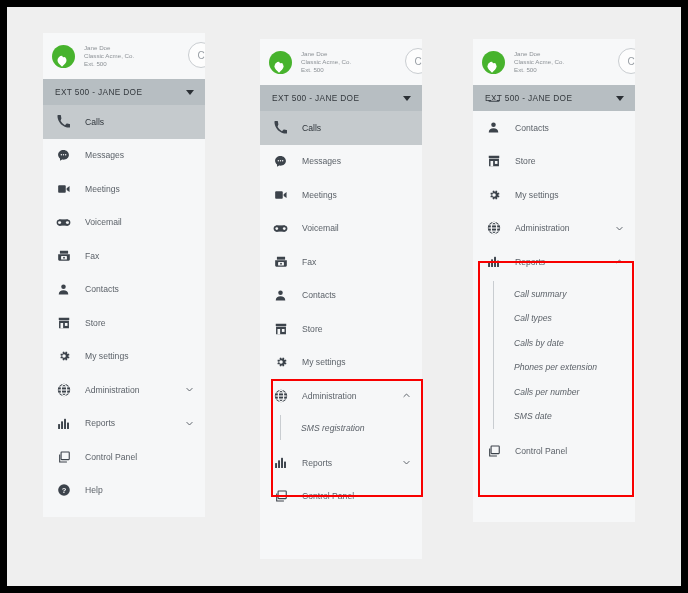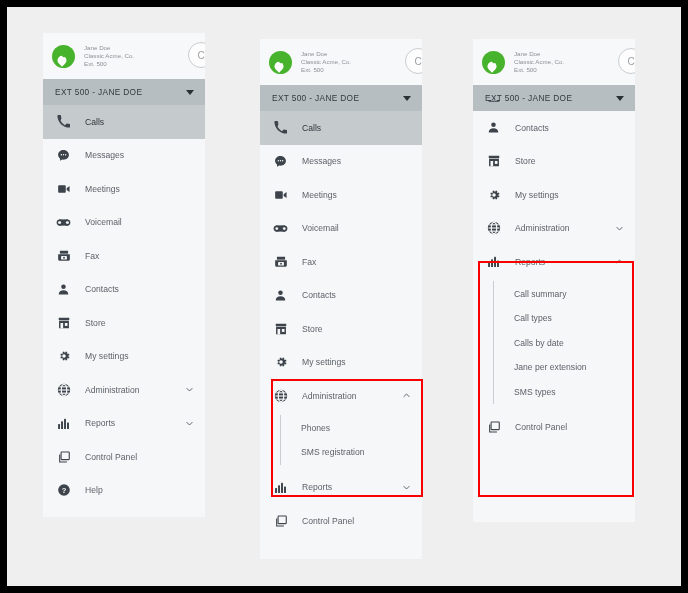--- a/index.html
+++ b/index.html
@@ -139,20 +139,21 @@
     background: #c9cdd1;
   }
   .sub-item {
     height: 24.5px;
     display: flex;
     align-items: center;
     padding-left: 41px;
     color: #5c6269;
     font-size: 8.6px;
     white-space: nowrap;
+    font-style: italic;
   }
 
   
   .redbox {
     position: absolute;
     border: 2.4px solid #f80000;
     pointer-events: none;
     z-index: 6;
   }
 
@@ -444,21 +445,20 @@
         </span>
       <span class="nav-label">Administration</span>
       <span class="nav-chev">
           <svg width="9" height="9" viewBox="0 0 24 24" fill="none" stroke="currentColor" stroke-width="2.6" stroke-linecap="round">
             <polyline points="5,15 12,8 19,15"></polyline>
           </svg>
         </span>
     </div>
 
     <div class="submenu">
-      <div class="sub-item">Phones</div>
       <div class="sub-item">SMS registration</div>
     </div>
 
     <div class="nav-item">
       <span class="nav-icon">
           <svg width="13" height="13" viewBox="0 0 24 24" fill="currentColor">
             <rect x="2" y="13" width="3.6" height="9" rx="1"></rect>
             <rect x="7.5" y="8" width="3.6" height="14" rx="1"></rect>
             <rect x="13" y="3" width="3.6" height="19" rx="1"></rect>
             <rect x="18.5" y="10" width="3.6" height="12" rx="1"></rect>
@@ -578,22 +578,23 @@
             <svg width="9" height="9" viewBox="0 0 24 24" fill="none" stroke="currentColor" stroke-width="2.6" stroke-linecap="round">
               <polyline points="5,15 12,8 19,15"></polyline>
             </svg>
           </span>
       </div>
 
       <div class="submenu">
         <div class="sub-item">Call summary</div>
         <div class="sub-item">Call types</div>
         <div class="sub-item">Calls by date</div>
-        <div class="sub-item">Jane per extension</div>
-        <div class="sub-item">SMS types</div>
+        <div class="sub-item">Phones per extension</div>
+        <div class="sub-item">Calls per number</div>
+        <div class="sub-item">SMS date</div>
       </div>
 
       <div class="nav-item">
         <span class="nav-icon">
             <svg width="14" height="14" viewBox="0 0 24 24" fill="none" stroke="currentColor" stroke-width="1.9">
               <rect x="7" y="3.5" width="14" height="13" rx="1"></rect>
               <polyline points="4.6,7.5 4.6,20.5 17,20.5"></polyline>
             </svg>
           </span>
         <span class="nav-label">Control Panel</span>

